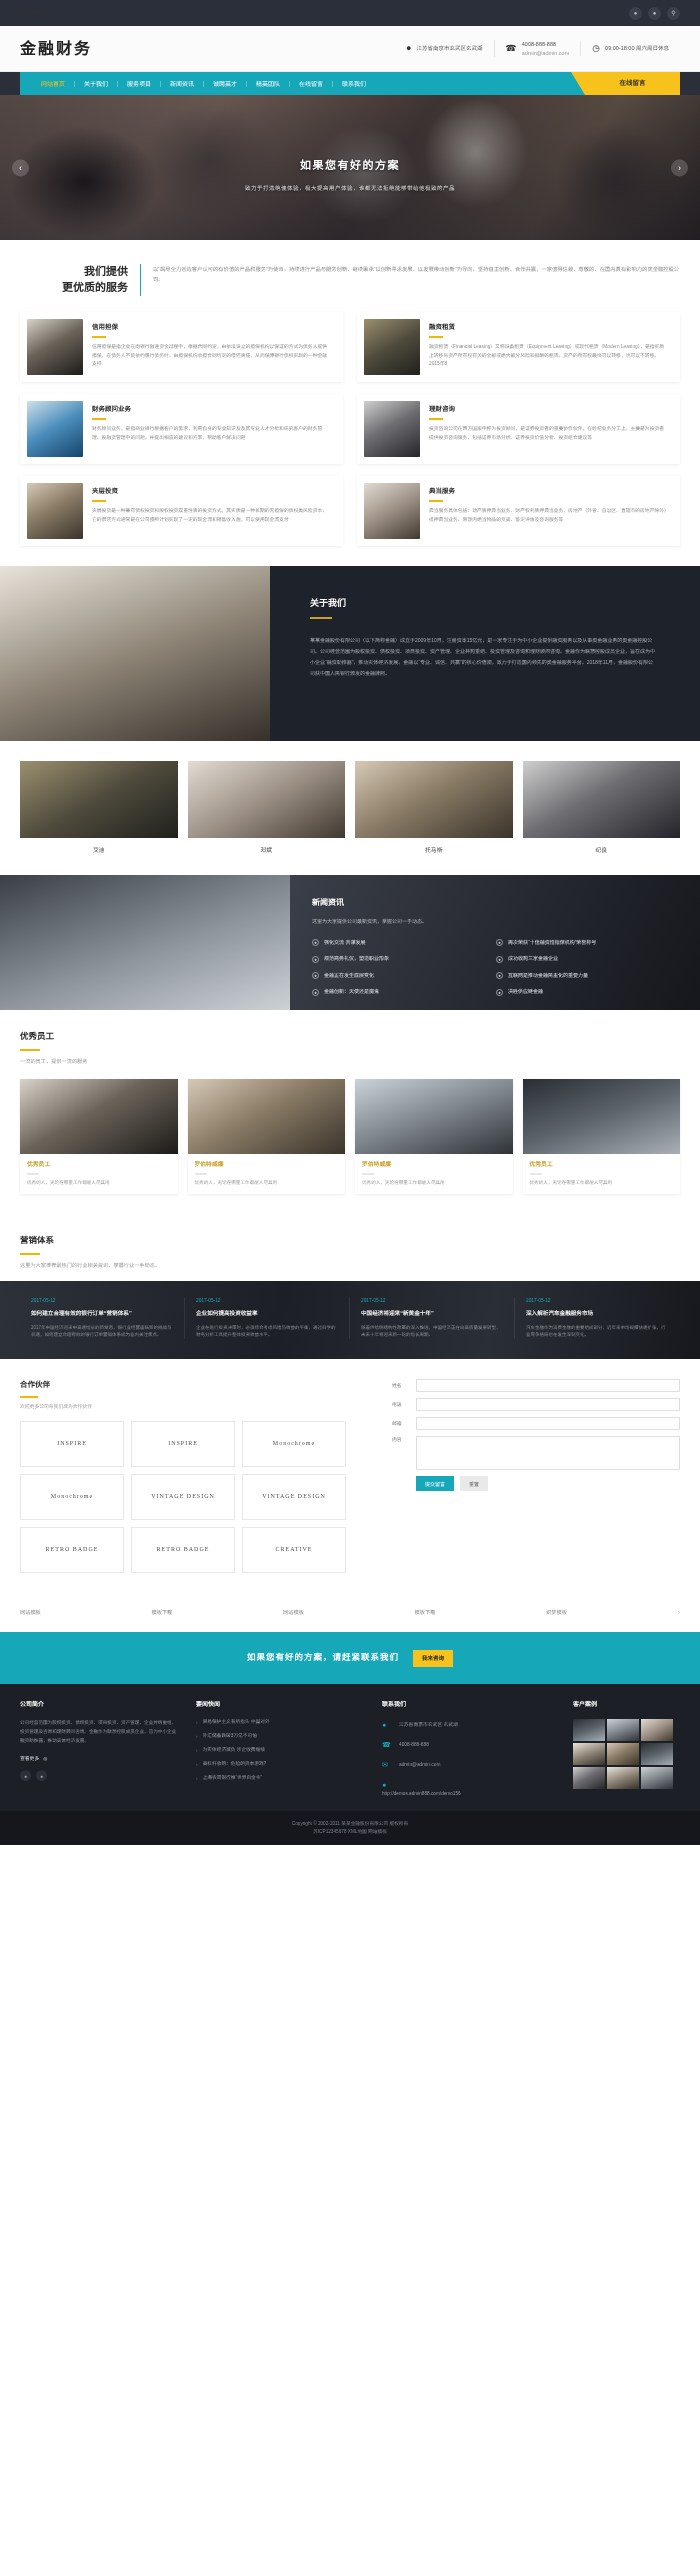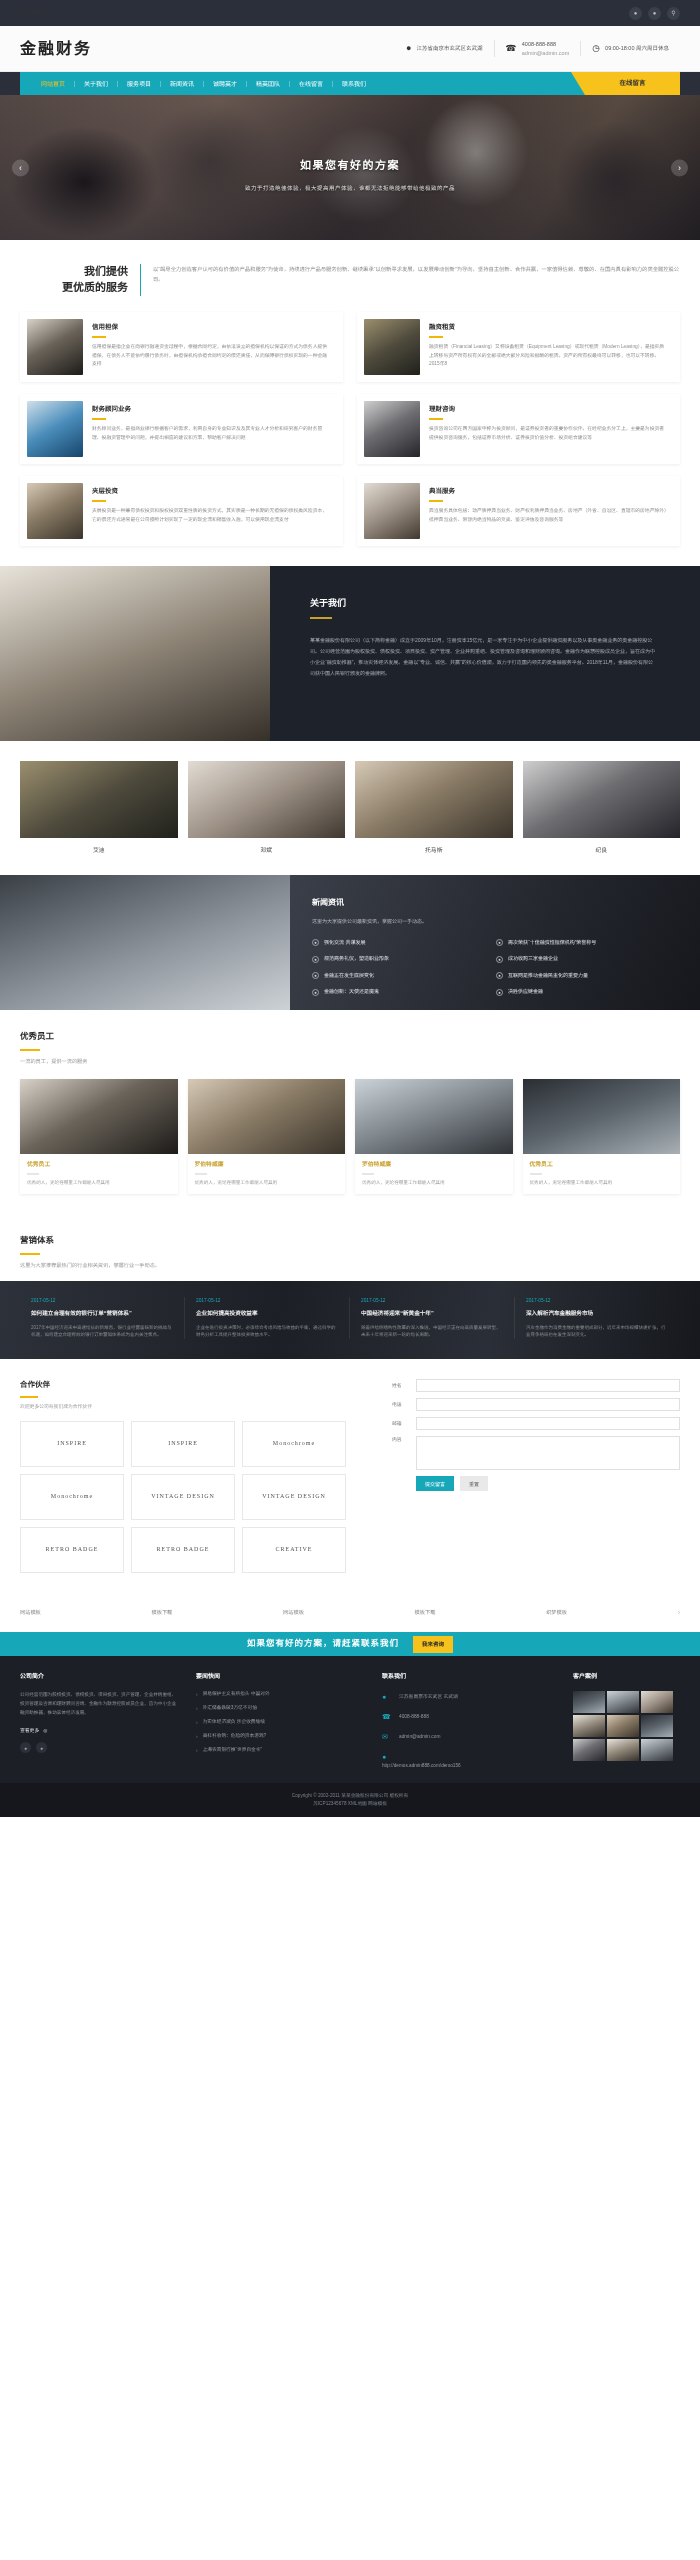--- a/index.html
+++ b/index.html
@@ -209,21 +209,21 @@
   .frm .btns { display:flex; gap:6px; margin-top:2px; margin-left:24px; }
   .btn-send { background:#16a7b9; color:#fff; border:none; font-size:5px; padding:4px 9px; font-family:inherit; }
   .btn-reset { background:#e9e9e9; color:#666; border:none; font-size:5px; padding:4px 9px; font-family:inherit; }
 
   
   .links-row { display:flex; align-items:center; justify-content:space-between; padding-top:8px; }
   .links-row .lk { font-size:5.2px; color:#8a8a8a; }
   .links-row .arw { font-size:7px; color:#bbb; }
 
   
-  .cta { background:#16a7b9; height:24px; display:flex; align-items:center; }
+  .cta { background:#16a7b9; height:52px; display:flex; align-items:center; }
   .cta .wrap { display:flex; align-items:center; justify-content:center; gap:14px; }
   .cta h4 { color:#fff; font-size:8.5px; font-weight:bold; letter-spacing:1px; }
   .cta .btn { background:#f7c21c; color:#2a2a2a; font-size:5.5px; padding:4px 9px; font-weight:bold; }
 
   
   .footer { background:#1c1f26; padding:16px 0 14px; }
   .footer .wrap { display:flex; gap:16px; }
   .fcol-1 { width:160px; }
   .fcol-2 { width:170px; }
   .fcol-3 { width:175px; }

